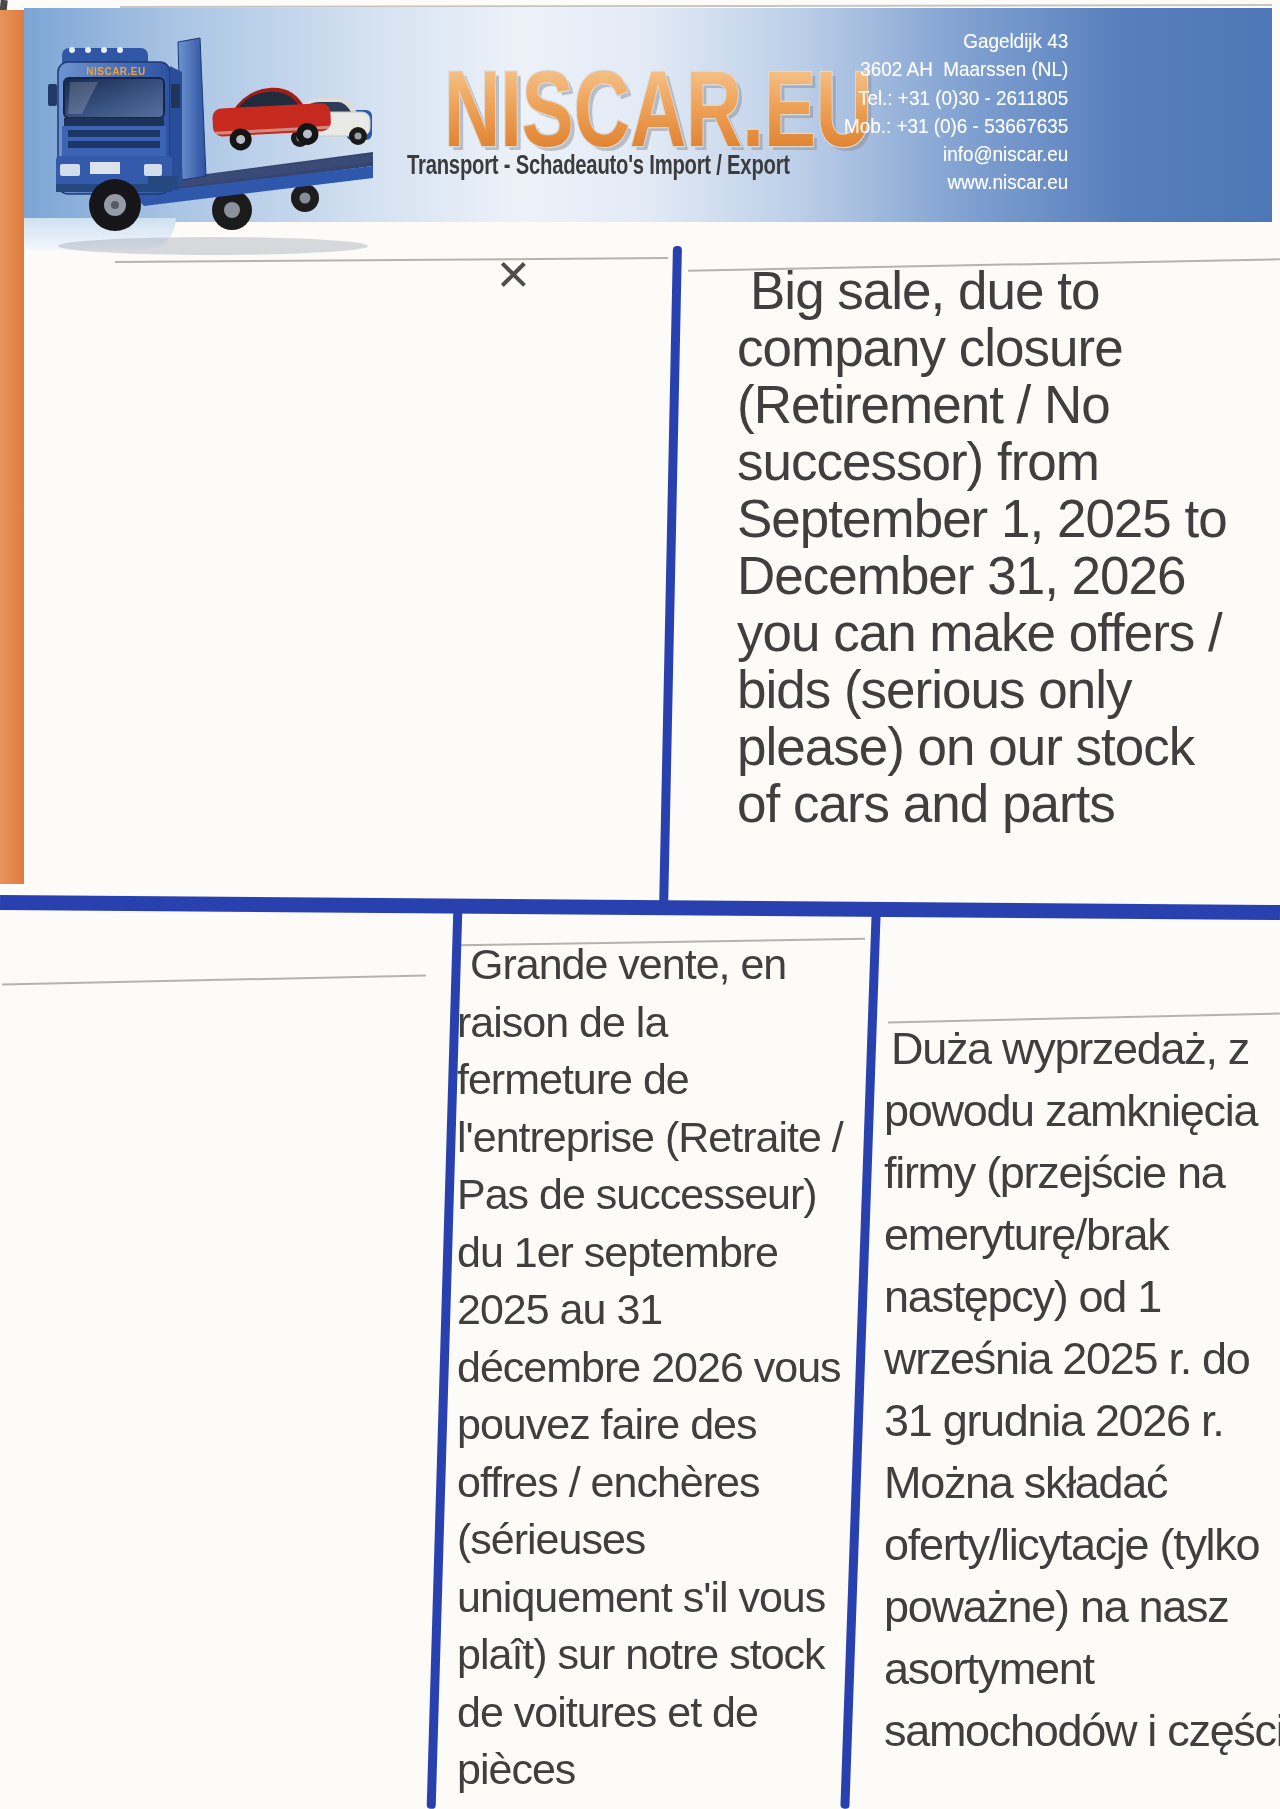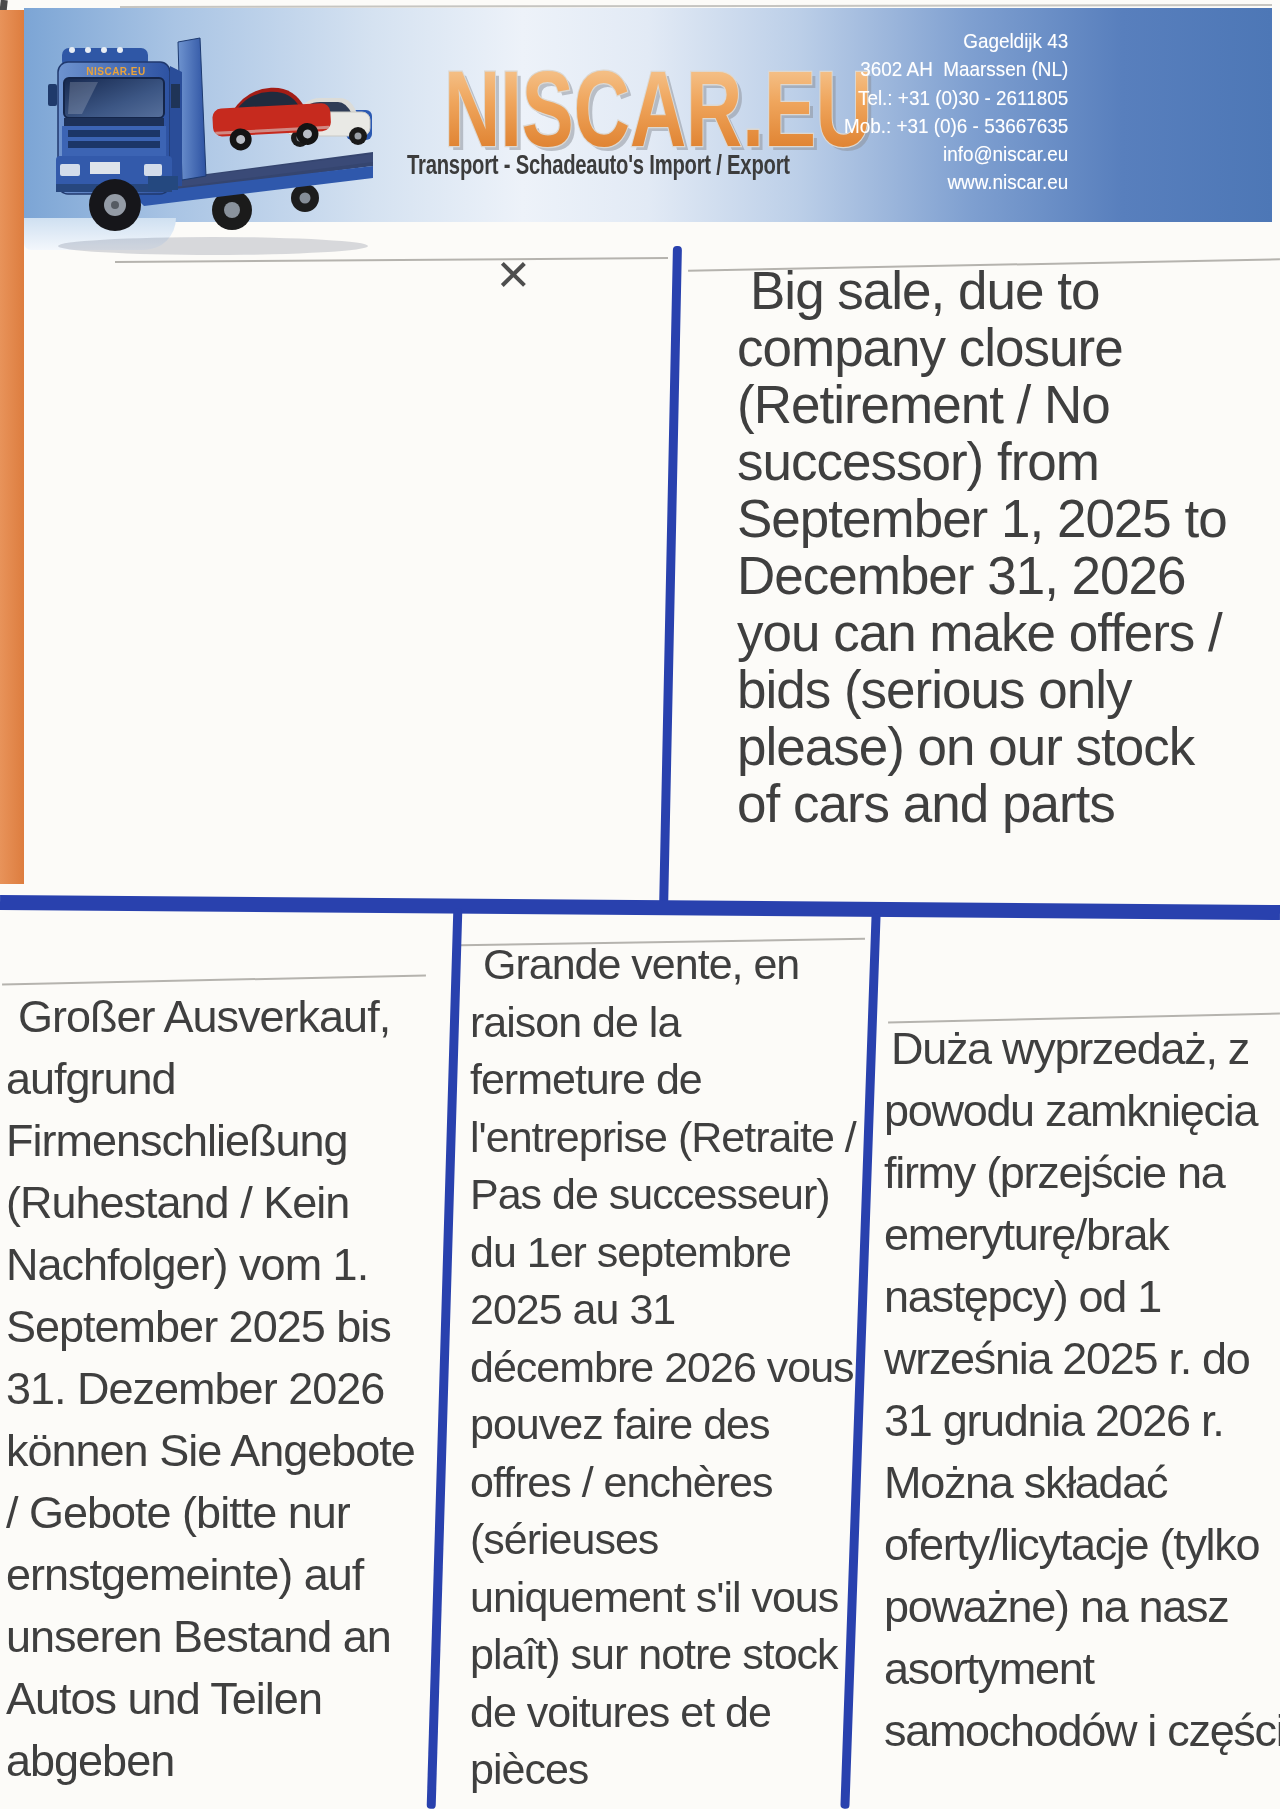--- a/index.html
+++ b/index.html
@@ -30,21 +30,21 @@
   .contact{position:absolute;right:212px;top:27px;text-align:right;color:#ffffff;
       font-size:21px;line-height:28.3px;white-space:pre;letter-spacing:0;
       transform:scaleX(0.9);transform-origin:right top;
       text-shadow:0 0 1px rgba(255,255,255,.4);}
 
   
   .textblock{position:absolute;white-space:pre;color:#3f3f3f;}
   .tb-nl{left:138px;top:252px;font-size:50px;line-height:57px;letter-spacing:-1px;text-indent:25px;}
   .tb-en{left:737px;top:262px;font-size:53px;line-height:57px;letter-spacing:-1px;text-indent:13px;}
   .tb-de{left:6px;top:986px;font-size:45px;line-height:62px;letter-spacing:-1px;text-indent:12px;}
-  .tb-fr{left:457px;top:936px;font-size:43px;line-height:57.5px;letter-spacing:-1px;text-indent:13px;margin-left:13px;}
+  .tb-fr{left:457px;top:936px;font-size:43px;line-height:57.5px;letter-spacing:-1px;text-indent:13px;}
   .tb-pl{left:884px;top:1018px;font-size:45px;line-height:62px;letter-spacing:-1.3px;text-indent:7px;}
 
   
   .grayline{position:absolute;height:2px;background:#b5b3ae;}
   .gl-nl{left:115px;top:259px;width:553px;transform:rotate(-0.4deg);}
   .gl-en{left:688px;top:264px;width:592px;transform:rotate(-1.1deg);}
   .gl-de{left:2px;top:979px;width:424px;transform:rotate(-1.2deg);}
   .gl-fr{left:460px;top:941px;width:405px;transform:rotate(-0.9deg);}
   .gl-pl{left:888px;top:1017px;width:392px;transform:rotate(-1.3deg);}
 
@@ -184,33 +184,20 @@
   <div class="textblock tb-en">Big sale, due to
 company closure
 (Retirement / No
 successor) from
 September 1, 2025 to
 December 31, 2026
 you can make offers /
 bids (serious only
 please) on our stock
 of cars and parts</div>
-  <div class="textblock tb-de">Großer Ausverkauf,
-aufgrund
-Firmenschließung
-(Ruhestand / Kein
-Nachfolger) vom 1.
-September 2025 bis
-31. Dezember 2026
-können Sie Angebote
-/ Gebote (bitte nur
-ernstgemeinte) auf
-unseren Bestand an
-Autos und Teilen
-abgeben</div>
   <div class="textblock tb-fr">Grande vente, en
 raison de la
 fermeture de
 l'entreprise (Retraite /
 Pas de successeur)
 du 1er septembre
 2025 au 31
 décembre 2026 vous
 pouvez faire des
 offres / enchères

